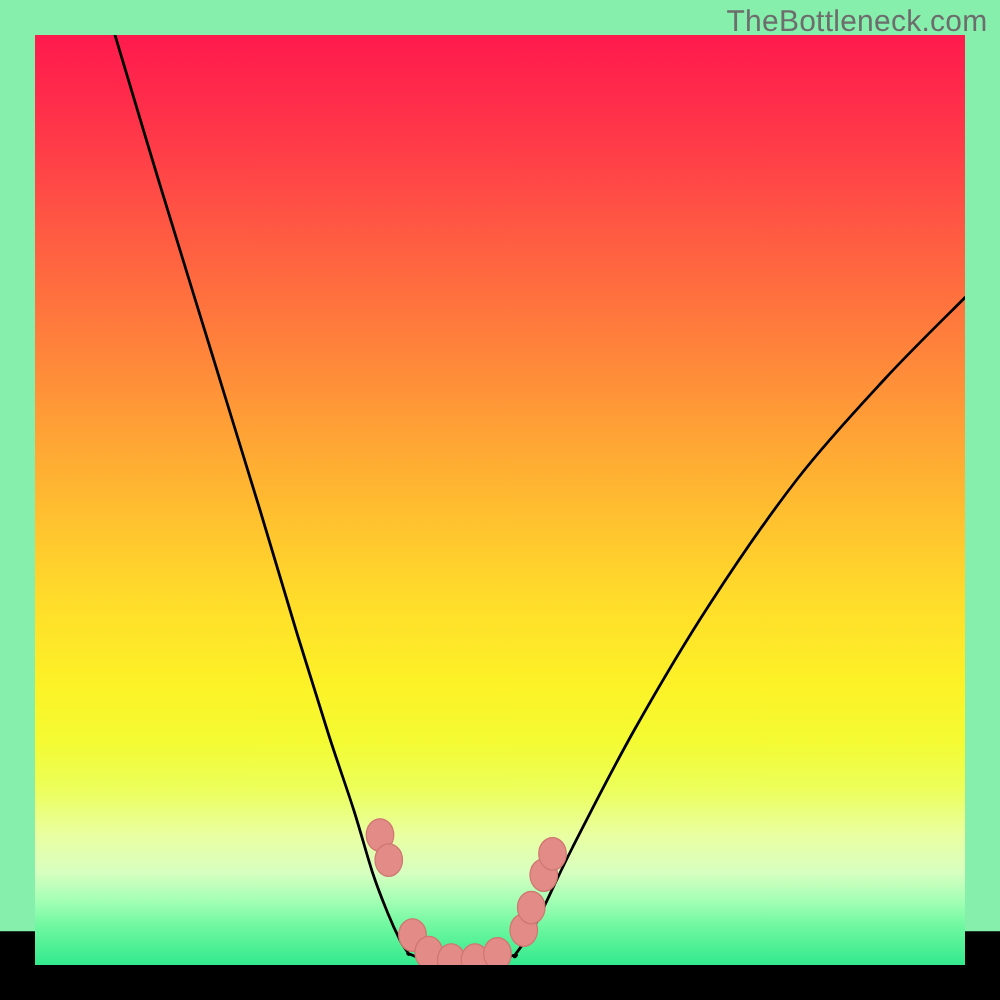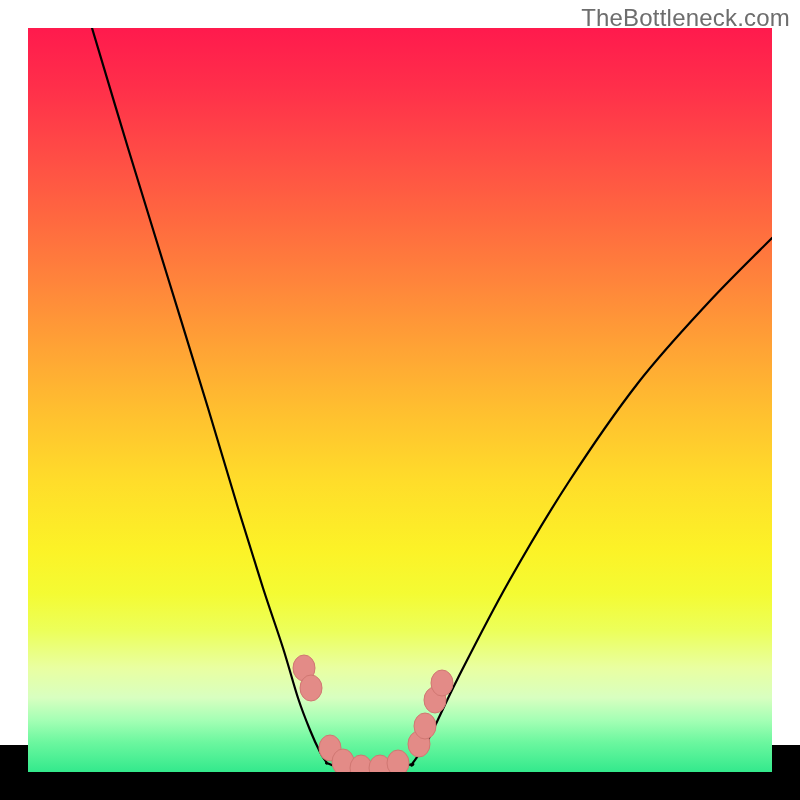--- a/index.html
+++ b/index.html
@@ -10,21 +10,21 @@
     overflow: hidden;
     background: #000;
     font-family: Arial, Helvetica, sans-serif;
   }
   .frame {
     position: absolute;
     left: 0;
     top: 0;
     width: 800px;
     height: 745px;
-    background: #ffffff;
+    background: #86efac;
   }
   .plot {
     position: absolute;
     left: 28px;
     top: 28px;
     width: 744px;
     height: 744px;
     background: linear-gradient(to bottom,
       #ff1a4d 0%,
       #ff2f4a 8%,

